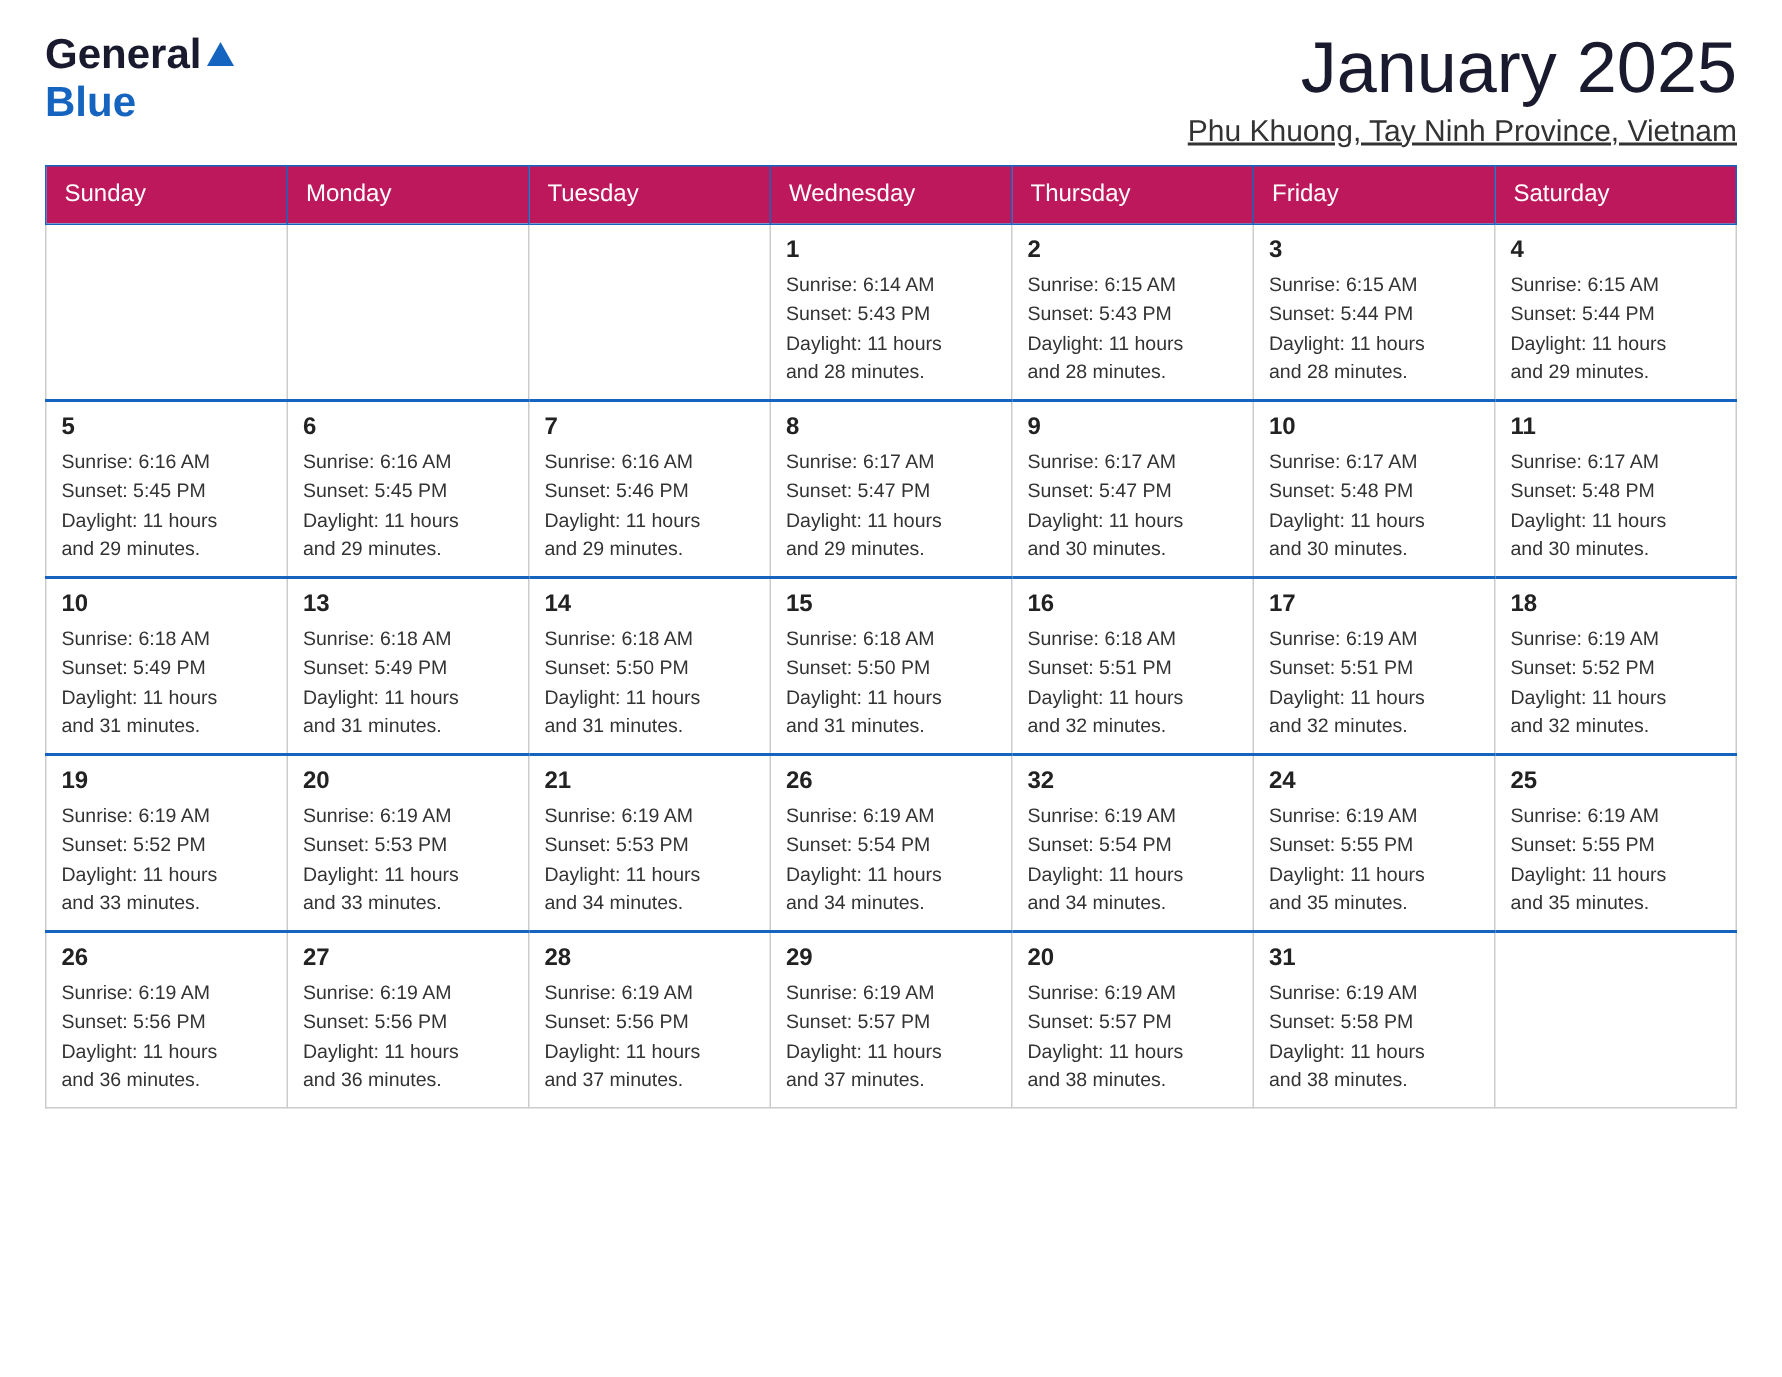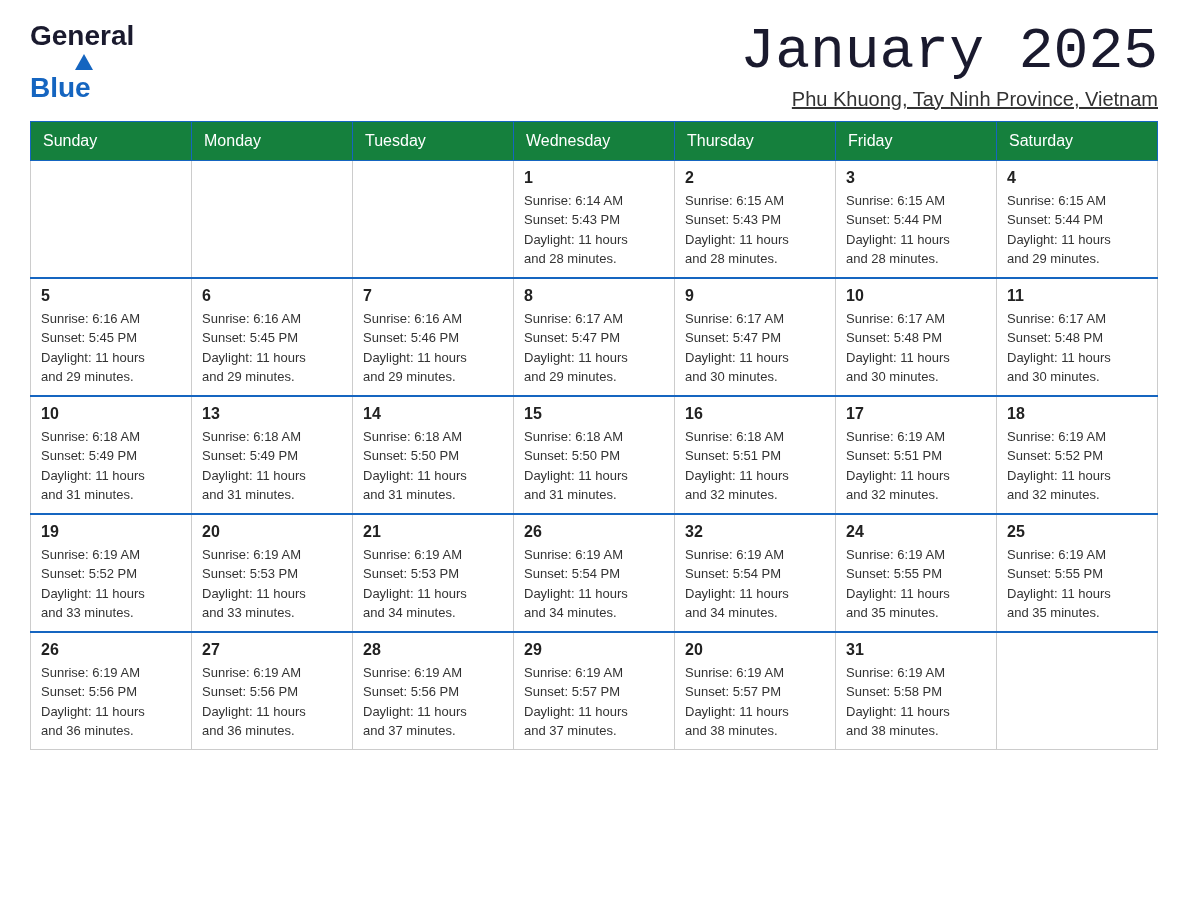--- a/index.html
+++ b/index.html
@@ -17,45 +17,43 @@
       margin-bottom: 10px;
     }
     .logo {
       display: flex;
       flex-direction: column;
       align-items: flex-start;
     }
     .logo-line1 {
       display: flex;
       align-items: center;
-      flex-direction: column;
     }
     .title-section {
       text-align: right;
     }
     .month-title {
-      font-size: 58px;
+      font-size: 48px;
       font-weight: normal;
       color: #1a1a2e;
       line-height: 1.1;
-      font-family: Liberation Mono, monospace;
     }
     .location {
       font-size: 20px;
       color: #333;
       margin-top: 4px;
       text-decoration: underline;
     }
     .calendar {
       width: 100%;
       border-collapse: collapse;
       margin-top: 10px;
     }
     .calendar th {
-      background-color: #15803d;
+      background-color: #be185d;
       color: #fff;
       padding: 10px 12px;
       font-size: 16px;
       font-weight: normal;
       text-align: left;
       border: 1px solid #1565c0;
     }
     .calendar td {
       border: 1px solid #ccc;
       vertical-align: top;

